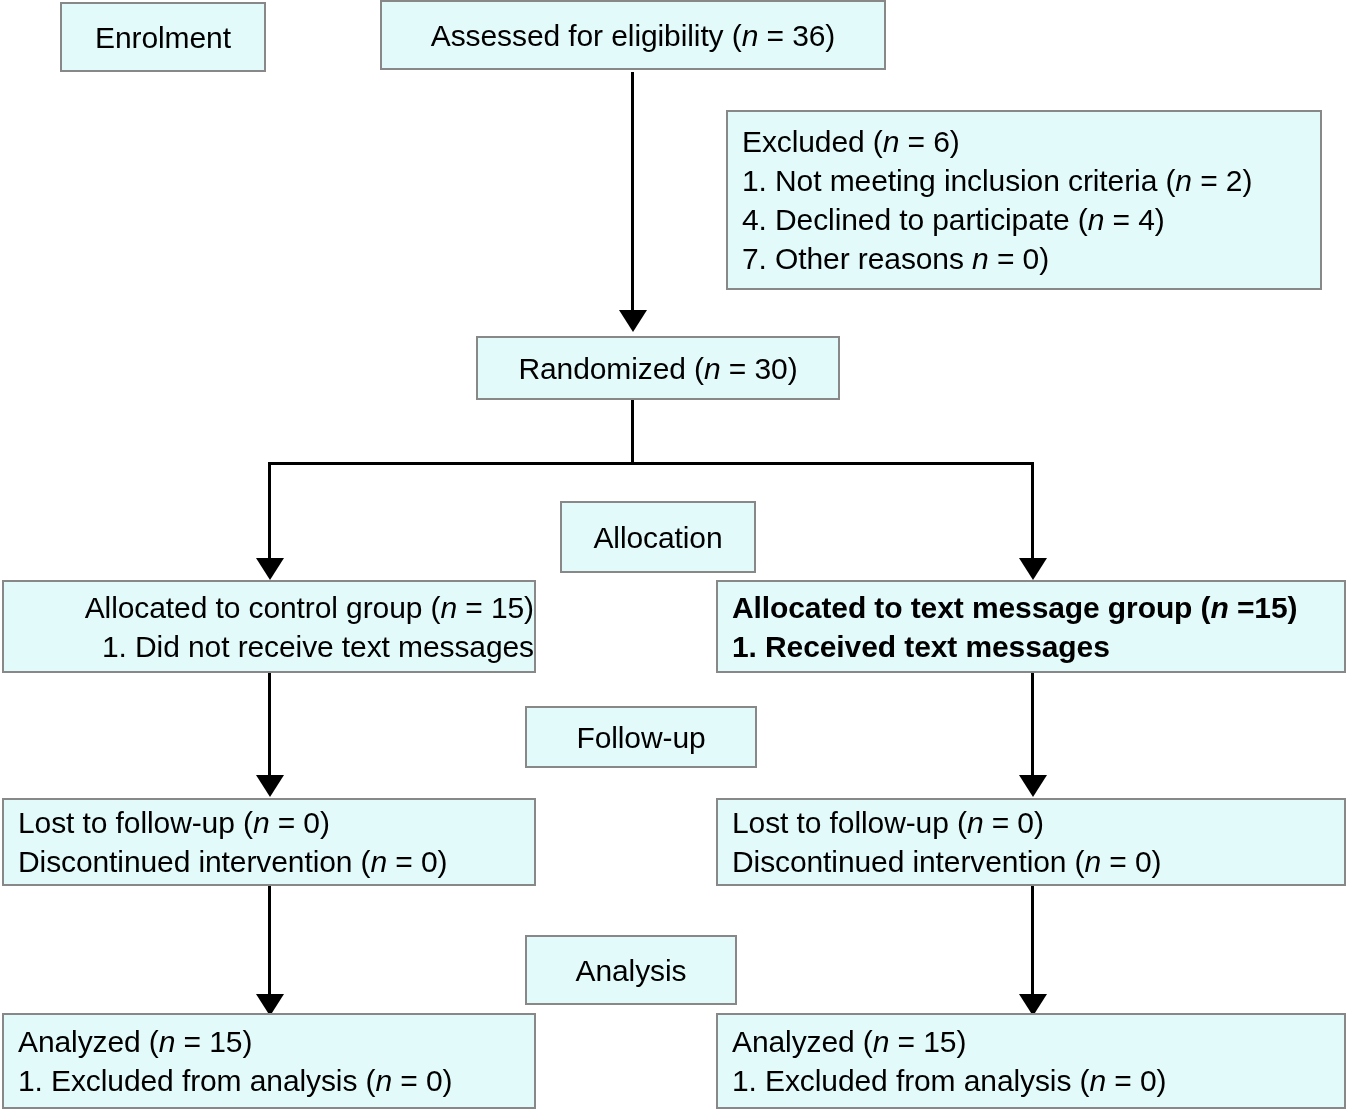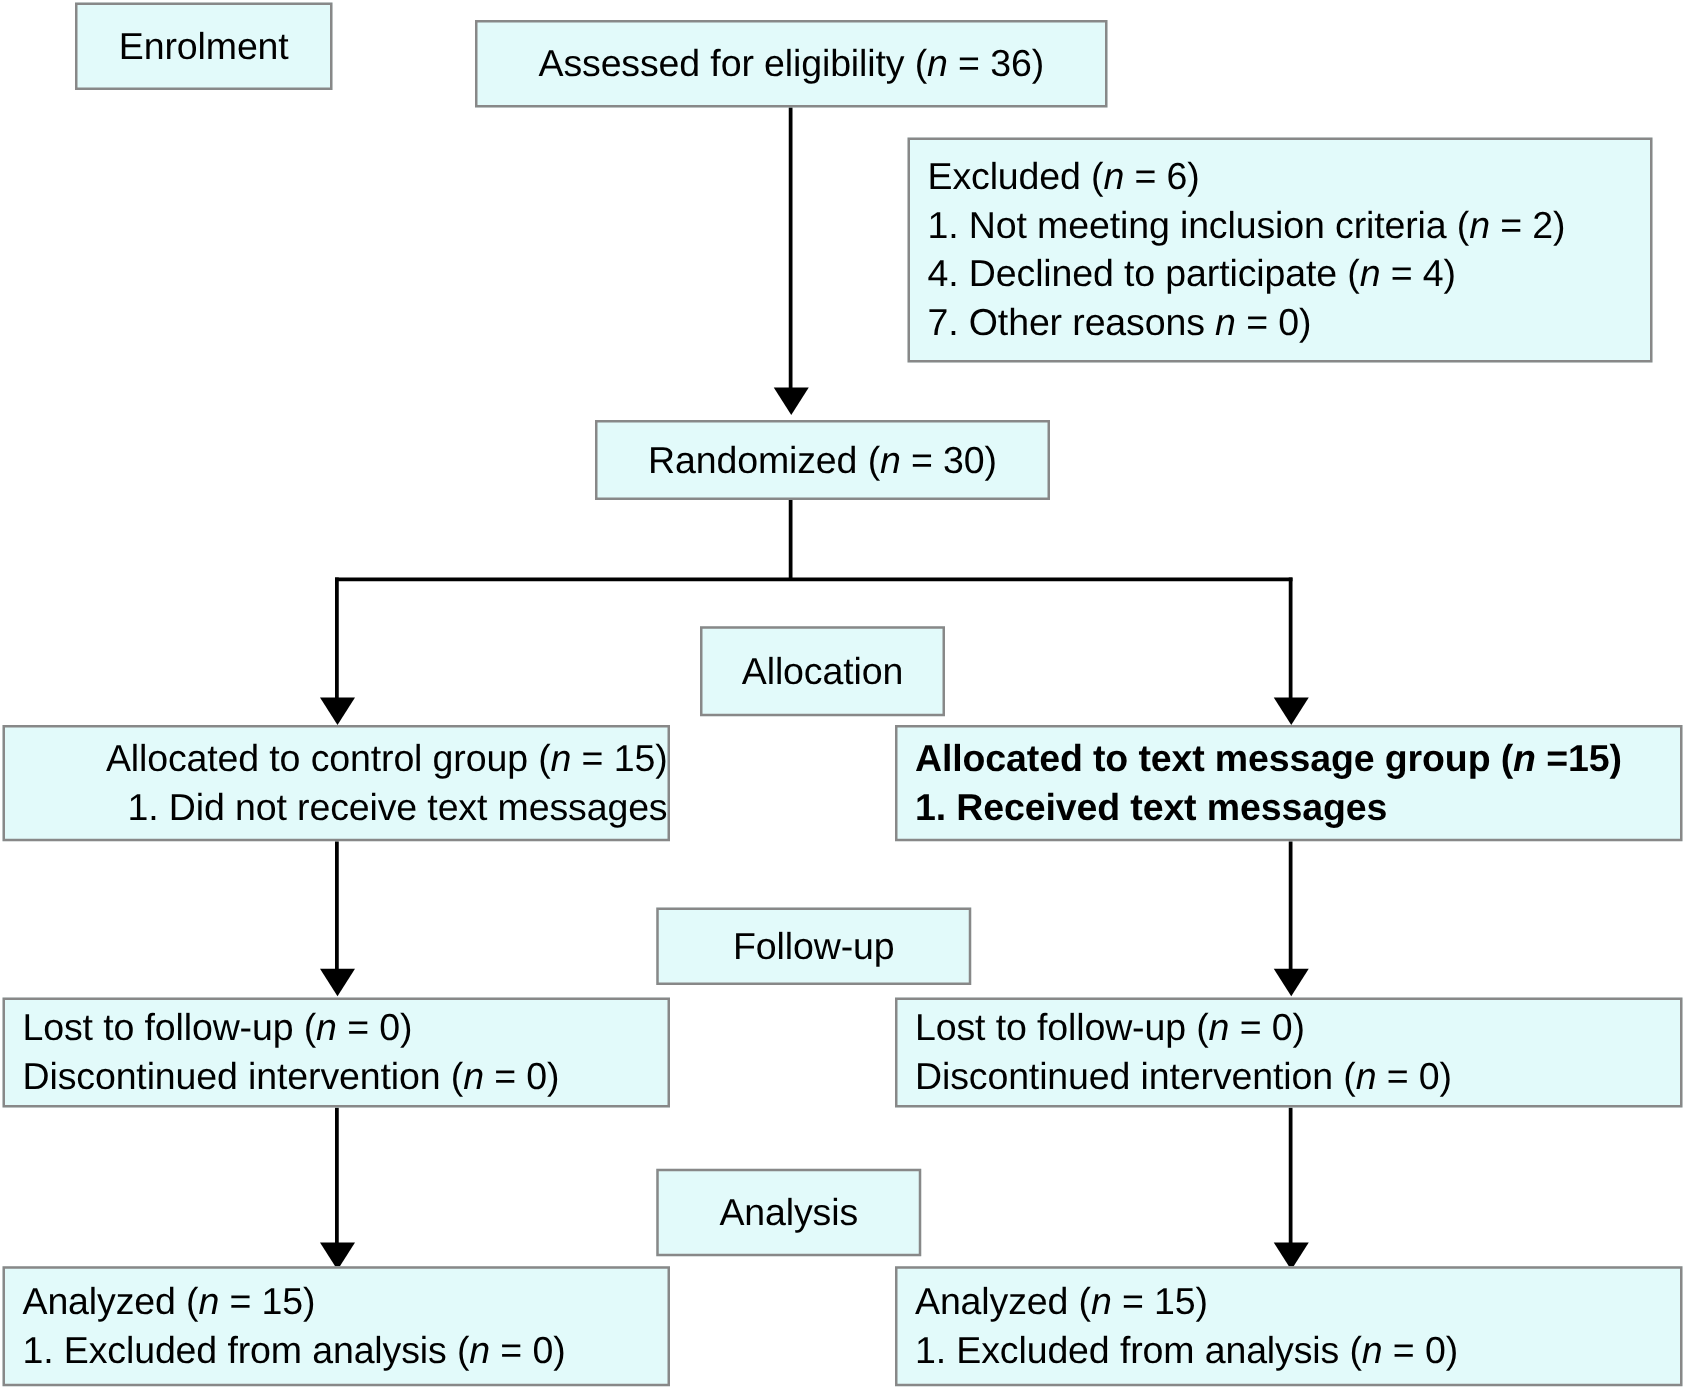--- a/index.html
+++ b/index.html
@@ -91,29 +91,29 @@
   <div class="arrowhead" style="left:1019px; top:994px;"></div>
 
   <div class="box center" style="left:16px; top:2px; width:206px; height:70px;margin-left:44px;">
     <span class="ln">Enrolment</span>
   </div>
 
   <div class="box center" style="left:540px; top:501px; width:196px; height:72px;margin-left:20px;">
     <span class="ln">Allocation</span>
   </div>
 
-  <div class="box center" style="left:525px; top:726px; width:252px; height:62px;">
+  <div class="box center" style="left:525px; top:706px; width:232px; height:62px;">
     <span class="ln">Follow-up</span>
   </div>
 
   <div class="box center" style="left:525px; top:935px; width:212px; height:70px;">
     <span class="ln">Analysis</span>
   </div>
 
-  <div class="box center" style="left:380px; top:16px; width:506px; height:70px;">
+  <div class="box center" style="left:380px; top:0; width:506px; height:70px;">
       <span class="ln"><span>Assessed for eligibility (</span><span class="ital">n</span><span> = 36)</span></span>
     </div>
 
   <div class="box pad" style="left:726px; top:110px; width:596px; height:180px;">
       <span class="ln"><span>Excluded (</span><span class="ital">n</span><span> = 6)</span></span>
       <span class="ln"><span>1. Not meeting inclusion criteria (</span><span class="ital">n</span><span> = 2)</span></span>
       <span class="ln"><span>4. Declined to participate (</span><span class="ital">n</span><span> = 4)</span></span>
       <span class="ln"><span>7. Other reasons </span><span class="ital">n</span><span> = 0)</span></span>
     </div>
 

